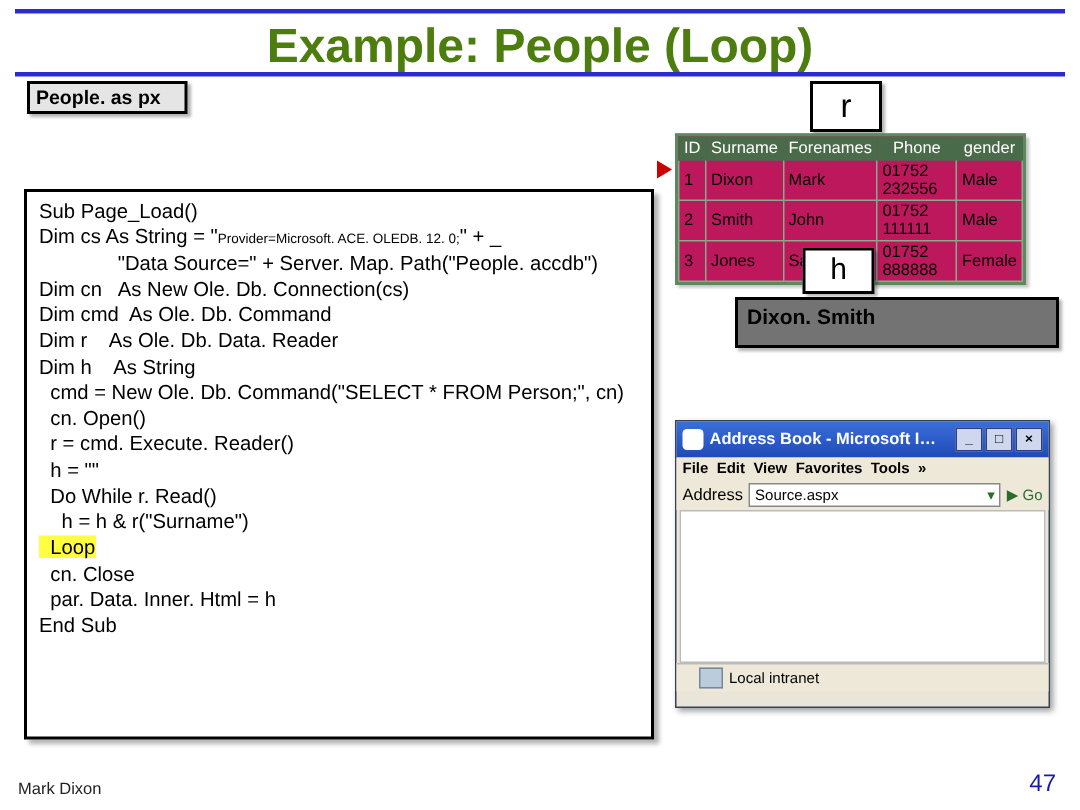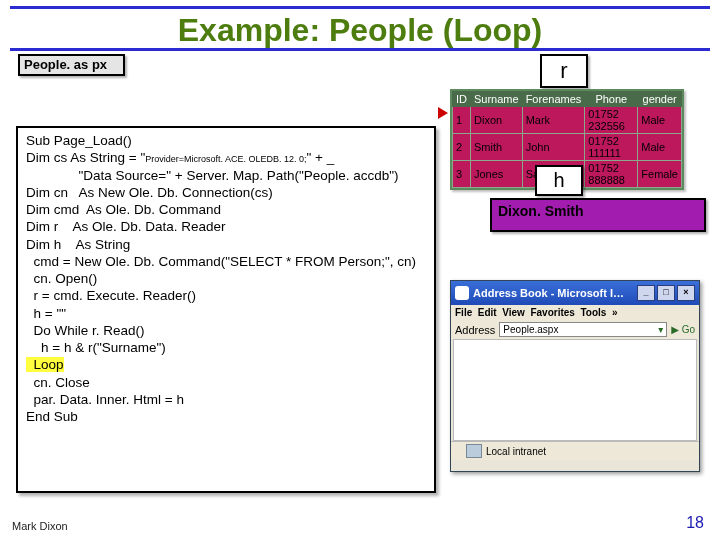--- a/index.html
+++ b/index.html
@@ -43,21 +43,21 @@
     position:absolute; top:107px; left:438px; width:0; height:0;
     border-top:6px solid transparent; border-bottom:6px solid transparent; border-left:10px solid #c00;
   }
   .hlabel {
     position:absolute; top:165px; left:535px; width:40px;
     background:#fff; border:2px solid #000; box-shadow:2px 2px 2px rgba(0,0,0,.3);
     text-align:center; font-size:20px; padding:2px;
   }
   .hval {
     position:absolute; top:198px; left:490px; width:200px; height:24px;
-    background:#a21caf; border:2px solid #000; box-shadow:2px 2px 2px rgba(0,0,0,.3);
+    background:#737373; border:2px solid #000; box-shadow:2px 2px 2px rgba(0,0,0,.3);
     color:#000; font-size:14px; font-weight:bold; padding:3px 6px;
   }
   .browser {
     position:absolute; top:280px; left:450px; width:248px; height:190px;
     background:#e9e5d8; border:1px solid #345; box-shadow:2px 2px 4px rgba(0,0,0,.4);
     font-size:11px;
   }
   .browser .titlebar {
     background:linear-gradient(#3a6fd8,#1f4ab8); color:#fff; height:24px;
     display:flex; align-items:center; padding:0 4px; font-weight:bold;
@@ -152,26 +152,26 @@
       <span>□</span>
       <span>×</span>
     </div>
   </div>
   <div class="menubar">
     <span>File</span>&nbsp;&nbsp;<span>Edit</span>&nbsp;&nbsp;<span>View</span>&nbsp;&nbsp;<span>Favorites</span>&nbsp;&nbsp;<span>Tools</span>&nbsp;&nbsp;»
   </div>
   <div class="addrbar">
     <span>Address</span>
     <div class="addrinput">
-      <span>People.aspx</span>
+      <span>Source.aspx</span>
         <span style="margin-left:auto;color:#2a6b2a;">▾</span>
     </div>
     <span class="go">▶ <span>Go</span></span>
   </div>
   <div class="content"></div>
   <div class="status">
     <span class="neticon"></span>
     <span>Local intranet</span>
   </div>
 </div>
 
 <div class="footer-name">Mark Dixon</div>
-<div class="footer-page">18</div>
+<div class="footer-page">47</div>
 
 </body></html>

